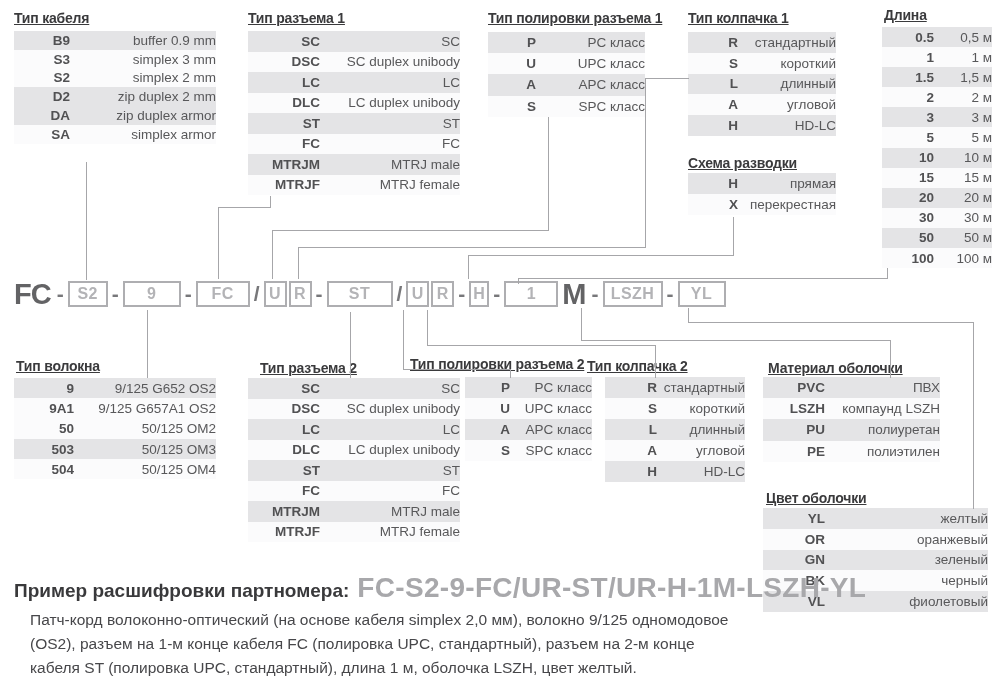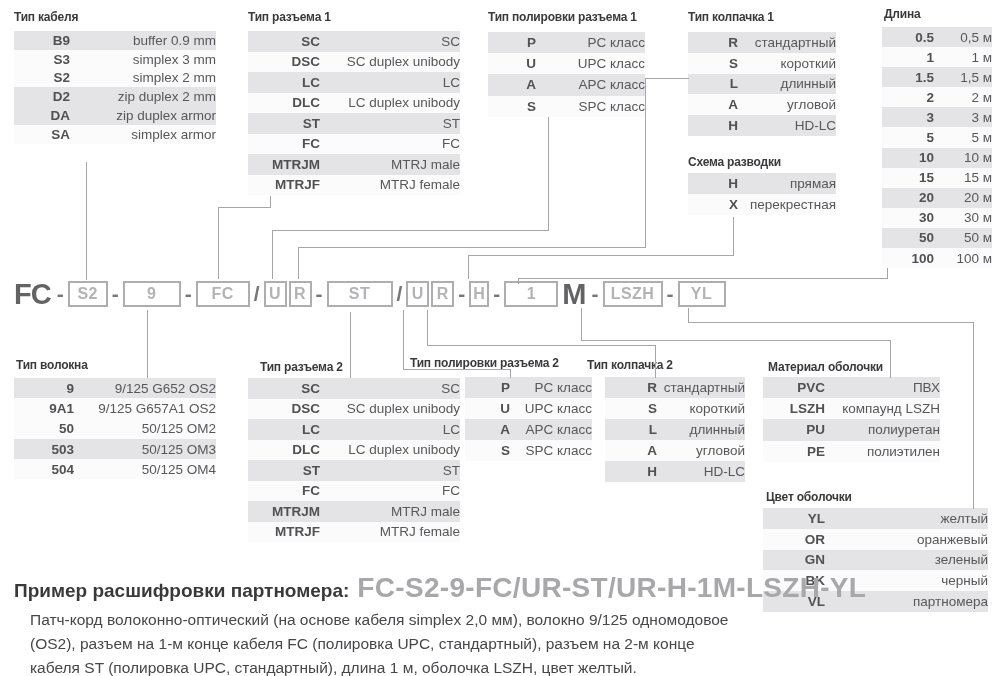--- a/index.html
+++ b/index.html
@@ -1,18 +1,18 @@
 <!DOCTYPE html>
 <html><head>
 <meta charset="utf-8">
 <style>
   html,body{margin:0;padding:0;background:#fff;}
   #canvas{position:relative;width:996px;height:676px;background:#ffffff;overflow:hidden;
           font-family:"Liberation Sans",sans-serif;}
-  .glabel{position:absolute;font-size:12px;font-weight:700;color:#3a3a3c;white-space:nowrap;letter-spacing:-0.2px;}
+  .glabel{position:absolute;font-size:14px;font-weight:700;color:#3a3a3c;white-space:nowrap;letter-spacing:-0.2px;text-decoration:underline;}
   .gtable{position:absolute;text-align:right;}
   .trow{display:grid;grid-template-columns:var(--c2) auto;height:var(--rh);align-items:center;}
   .trow.shade{background:#e4e4e6;}
   .trow.light{background:#fbfbfc;}
   .code{padding-left:10px;font-weight:700;font-size:13.5px;color:#515153;white-space:nowrap;}
   .desc{font-size:13.5px;color:#58585a;white-space:nowrap;}
   .formula{position:absolute;left:12px;top:276px;height:36px;display:flex;align-items:center;gap:2px;}
   .formula .text{font-size:29px;font-weight:700;color:#636365;letter-spacing:-1px;margin:0 2px;white-space:pre;}
   .formula .sep{font-size:21px;font-weight:700;color:#77777a;margin:0 2px;}
   .formula .box{box-sizing:border-box;height:26px;border:2px solid #aeaeb1;display:flex;align-items:center;
@@ -332,21 +332,21 @@
       <div class="trow shade">
         <span class="code">GN</span>
         <span class="desc">зеленый</span>
       </div>
       <div class="trow light">
         <span class="code">BK</span>
         <span class="desc">черный</span>
       </div>
       <div class="trow shade">
         <span class="code">VL</span>
-        <span class="desc">партномера</span>
+        <span class="desc">фиолетовый</span>
       </div>
     </div>
 
   <div class="formula">
       <span class="text">FC</span>
       <span class="sep">-</span>
       <span class="box" style="min-width: 40px;">S2</span>
       <span class="sep">-</span>
       <span class="box" style="min-width: 58px;">9</span>
       <span class="sep">-</span>

